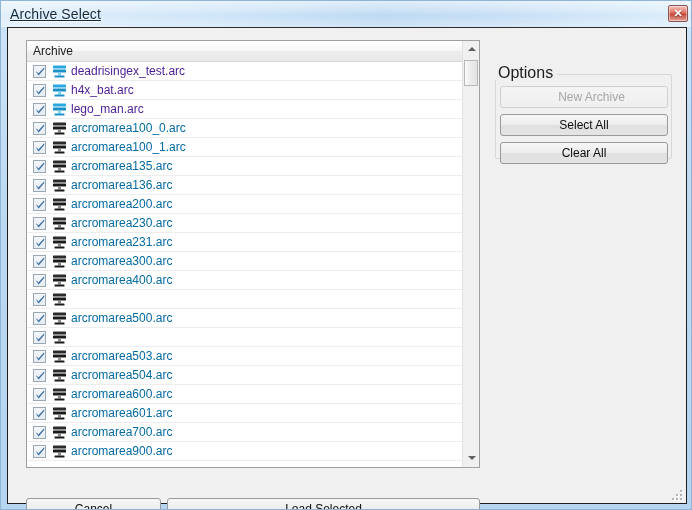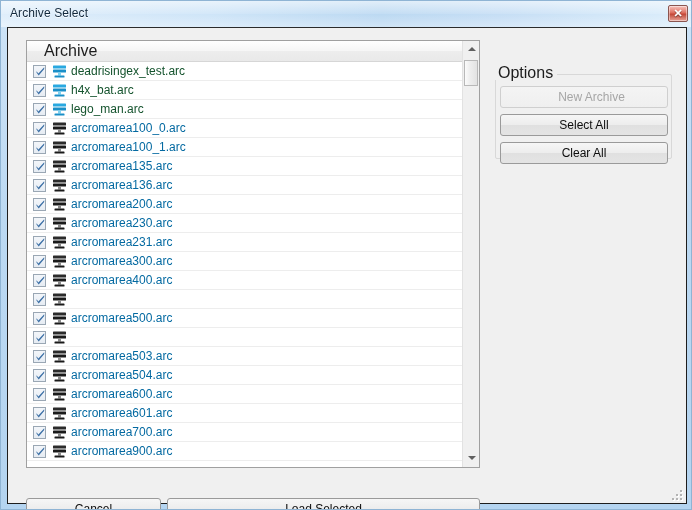--- a/index.html
+++ b/index.html
@@ -32,25 +32,26 @@
     width: 692px;
     height: 26px;
     background:
       linear-gradient(180deg, rgba(255,255,255,0.55) 0%, rgba(255,255,255,0.12) 48%, rgba(255,255,255,0.0) 52%, rgba(255,255,255,0.30) 100%),
       linear-gradient(90deg, #dfeefb 0%, #cfe5f8 30%, #bcd9f2 55%, #c6def5 72%, #dceefb 100%);
   }
   .title-text {
     position: absolute;
     left: 9px;
     top: 5px;
-    font-size: 12px;
+    font-size: 14px;
     color: #12283c;
     letter-spacing: 0.1px;
     text-shadow: 0 1px 0 rgba(255,255,255,0.85);
     white-space: nowrap;
+    text-decoration: underline;
   }
   .close-btn {
     position: absolute;
     right: 5px;
     top: 4px;
     width: 20px;
     height: 17px;
     box-sizing: border-box;
     border: 1px solid #8a5550;
     border-radius: 2px;
@@ -105,26 +106,25 @@
     box-sizing: border-box;
     background: linear-gradient(180deg,#ffffff 0%,#f6f6f6 48%,#ededed 50%,#e9e9e9 100%);
     border-bottom: 1px solid #d6d6d6;
   }
   .lv-header .col {
     position: absolute;
     left: 0; top: 0;
     height: 20px;
     line-height: 20px;
     padding-left: 6px;
-    font-size: 16px;
+    font-size: 12px;
     color: #1c1c1c;
     box-sizing: border-box;
     border-right: 1px solid #dcdcdc;
     width: 436px;
-    margin-left: 11px;
   }
   .lv-body {
     position: absolute;
     left: 0;
     top: 21px;
     width: 436px;
     height: 406px;
     overflow: hidden;
   }
   .lv-row {
@@ -155,21 +155,21 @@
   }
   .row-label {
     position: absolute;
     left: 44px;
     top: 0;
     height: 19px;
     line-height: 19px;
     font-size: 12px;
     color: #0369a1;
   }
-  .row-label.blue { color: #14532d; }
+  .row-label.blue { color: #4c1d95; }
 
   
   .vscroll {
     position: absolute;
     right: 0;
     top: 0;
     width: 17px;
     height: 426px;
     box-sizing: border-box;
     background: #f0f0f0;

